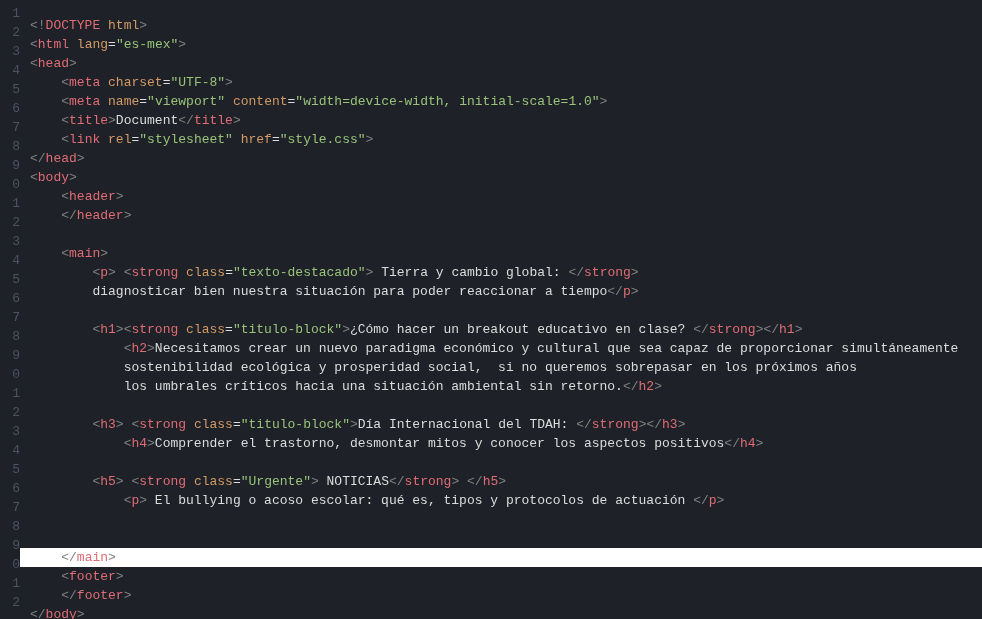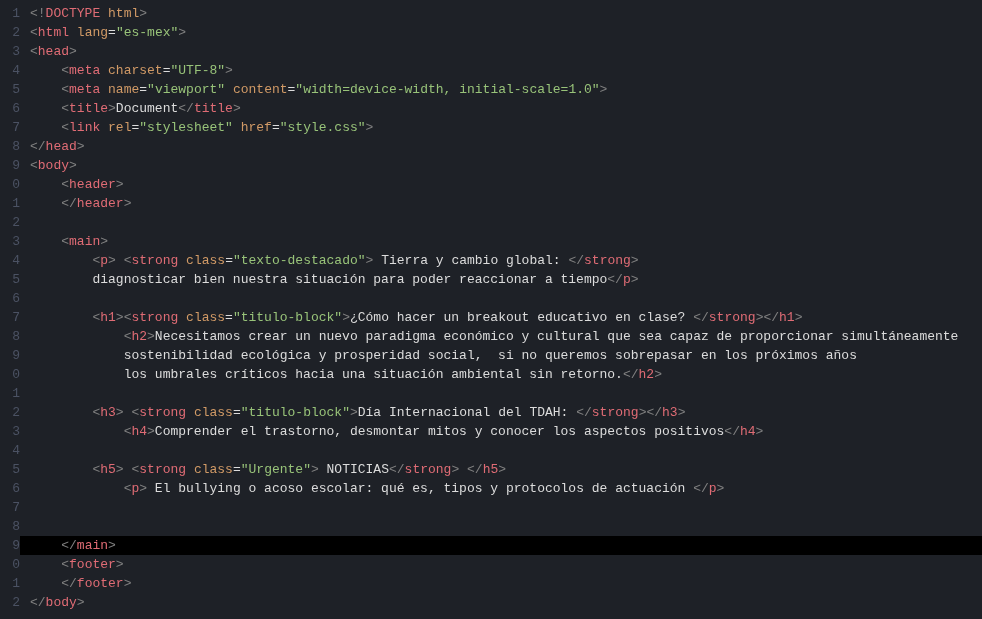--- a/index.html
+++ b/index.html
@@ -24,30 +24,30 @@
     padding-right: 10px;
     color: #4b5263;
     user-select: none;
     padding-top: 4px;
   }
   .gutter div {
     height: 19px;
   }
   .code {
     flex: 1;
-    padding-top: 4px;
+    padding-top: 16px;
     white-space: pre;
     position: relative;
   }
   .line {
     height: 19px;
     display: block;
   }
   .line.highlight {
-    background: #000000;
+    background: #ffffff;
     margin-left: -10px;
     padding-left: 10px;
   }
   .c-bracket { color: #808080; }
   .c-tag { color: #e06c75; }
   .c-attr { color: #d19a66; }
   .c-string { color: #98c379; }
   .c-text { color: #abb2bf; }
   .c-white { color: #dcdcdc; }
   .underline { }

